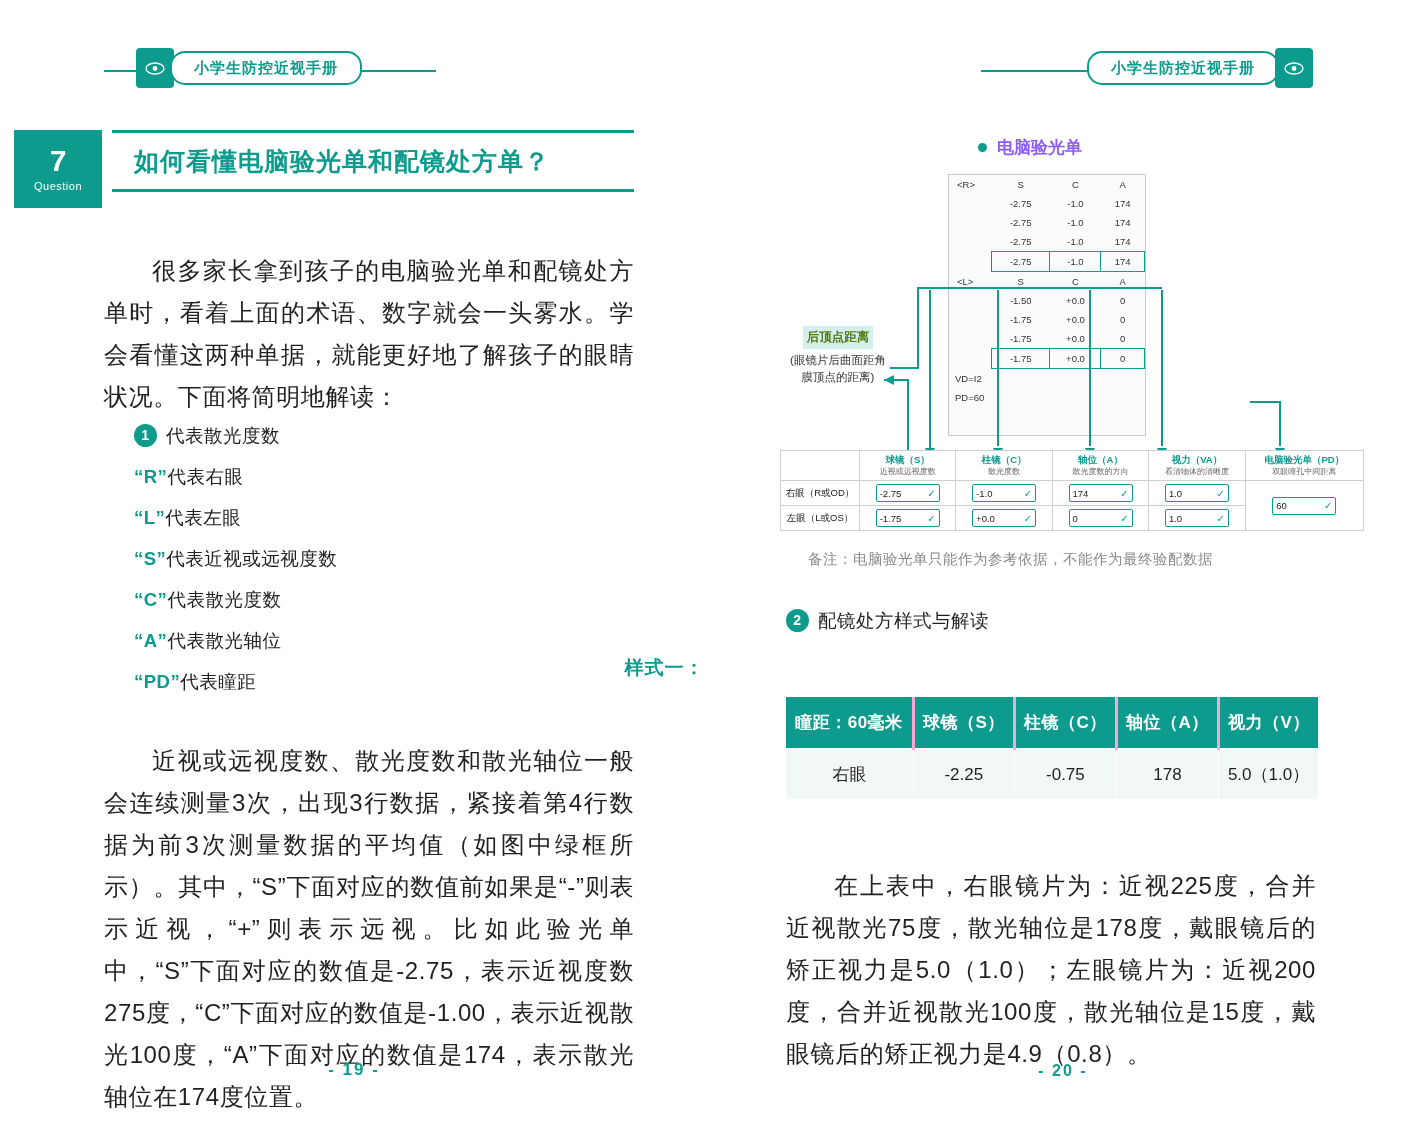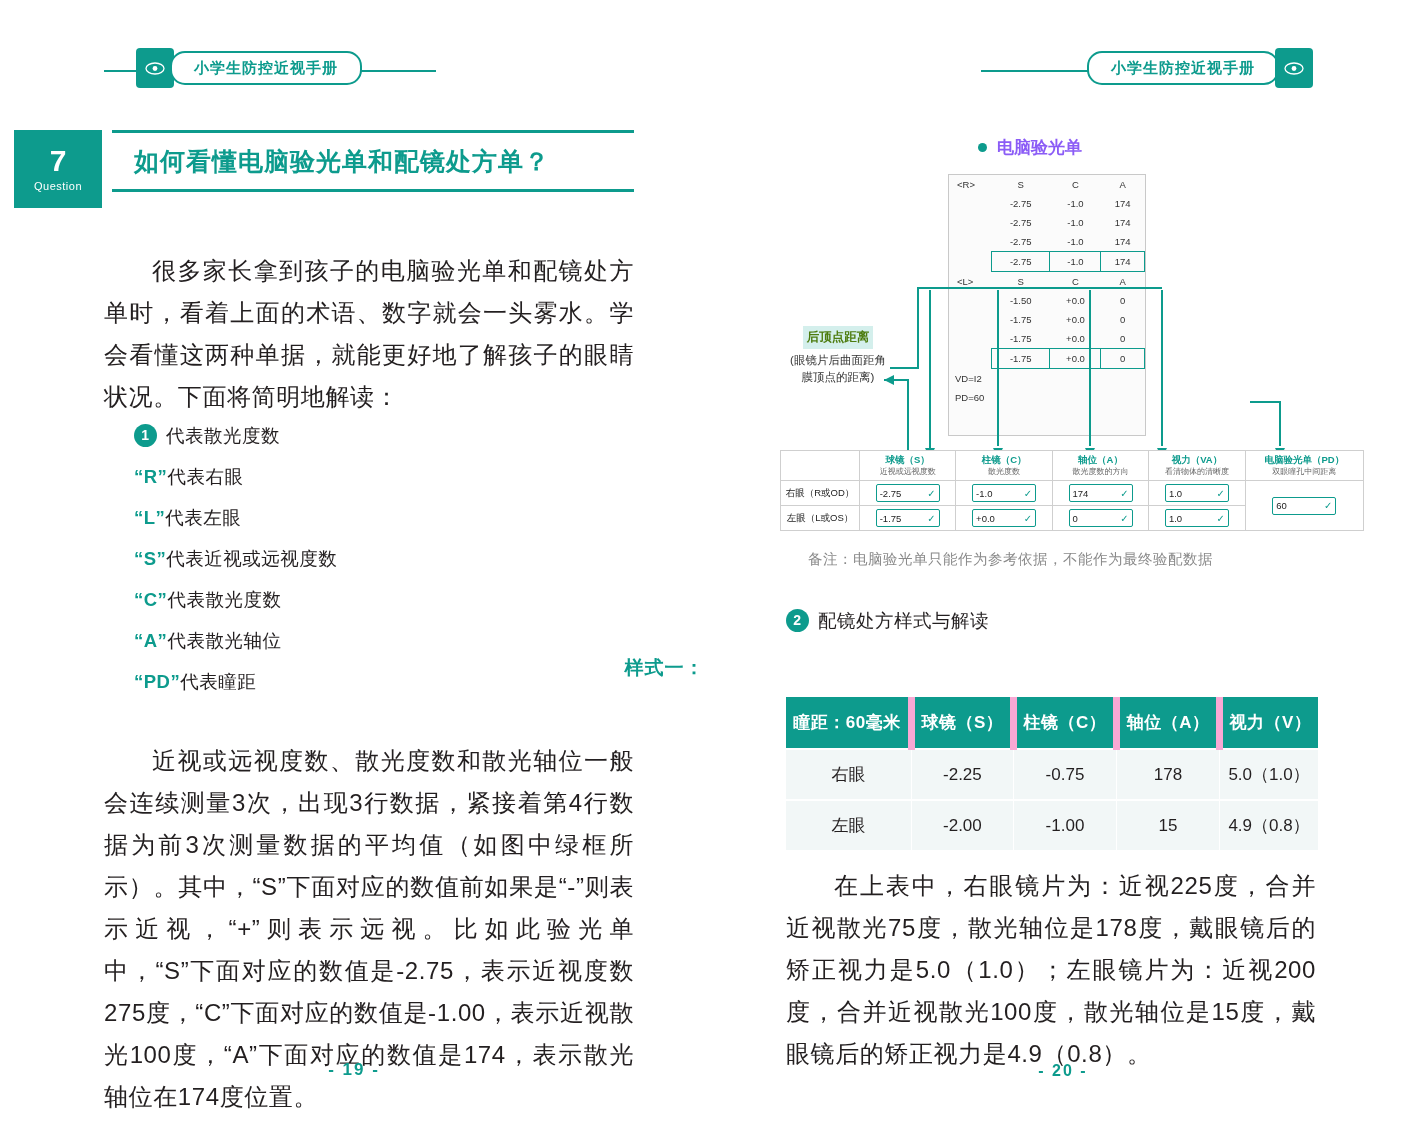--- a/index.html
+++ b/index.html
@@ -129,21 +129,21 @@
     font-size:14.5px;color:#8a8a8a;letter-spacing:.5px;
   }
 
   
   .ptable{
     position:absolute;left:786px;top:697px;width:532px;border-collapse:collapse;
     font-size:17px;
   }
   .ptable th{
     background:#0d9b8d;color:#fff;font-weight:bold;padding:14px 4px;font-size:17px;
-    border-right:7px solid #f9a8d4;letter-spacing:.5px;
+    border-right:3px solid #f9a8d4;letter-spacing:.5px;
   }
   .ptable th:last-child{border-right:none;}
   .ptable td{
     background:#f2f7f7;padding:13px 4px;text-align:center;color:#231f20;font-size:17px;
     border-top:2px solid #ffffff;border-right:1px solid #ffffff;
   }
   .ptable td:last-child{border-right:none;}
 
   .styletitle{
     position:absolute;font-size:19px;font-weight:bold;color:#0d9b8d;letter-spacing:1px;
@@ -429,25 +429,18 @@
     <th>轴位（A）</th>
     <th>视力（V）</th>
   </tr>
   <tr>
     <td>右眼</td>
     <td>-2.25</td>
     <td>-0.75</td>
     <td>178</td>
     <td>5.0（1.0）</td>
   </tr>
-  <tr>
-    <td>左眼</td>
-    <td>-2.00</td>
-    <td>-1.00</td>
-    <td>15</td>
-    <td>4.9（0.8）</td>
-  </tr>
 </tbody>
   </table>
 
 <div class="para indent" style="left:786px;top:865px;width:530px;">在上表中，右眼镜片为：近视225度，合并近视散光75度，散光轴位是178度，戴眼镜后的矫正视力是5.0（1.0）；左眼镜片为：近视200度，合并近视散光100度，散光轴位是15度，戴眼镜后的矫正视力是4.9（0.8）。</div>
 
 <div style="position:absolute;left:709px;width:708px;bottom:42px;text-align:center;color:#0d9b8d;font-size:16px;font-weight:bold;letter-spacing:2px;">- 20 -</div>
 
 </body></html>

